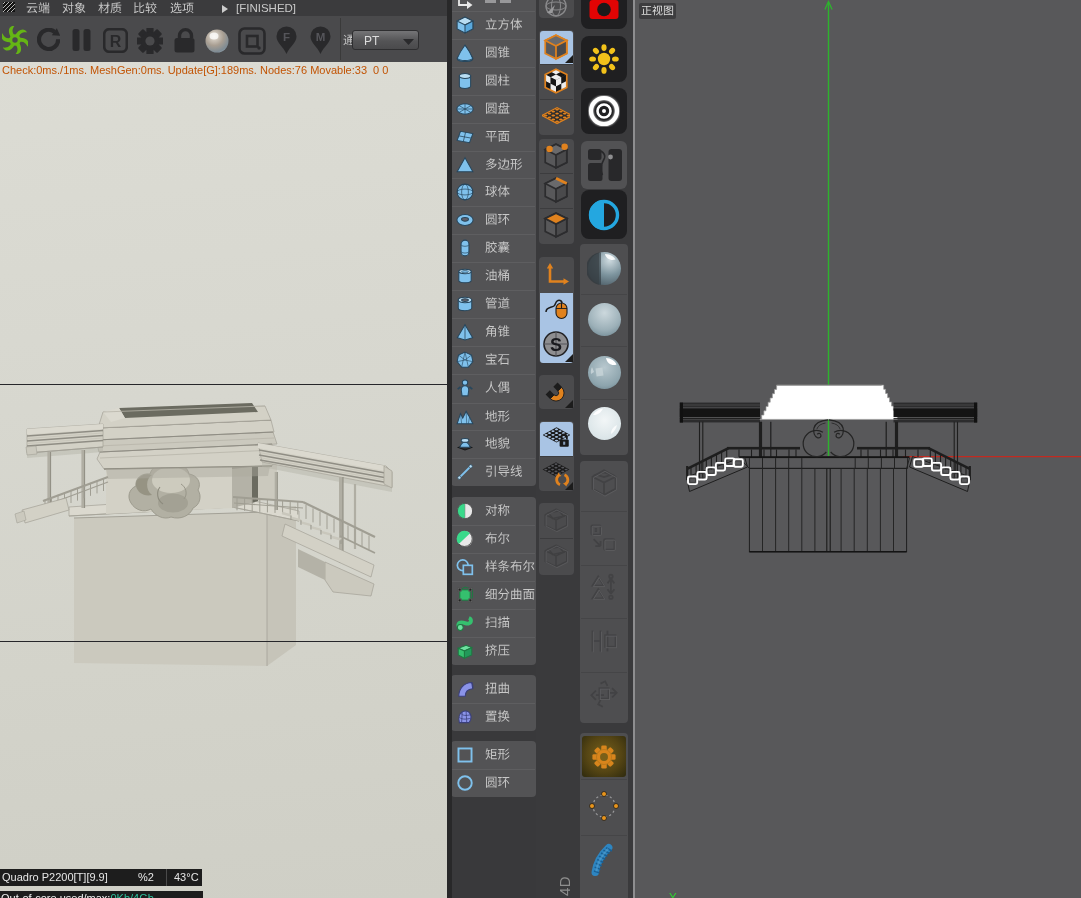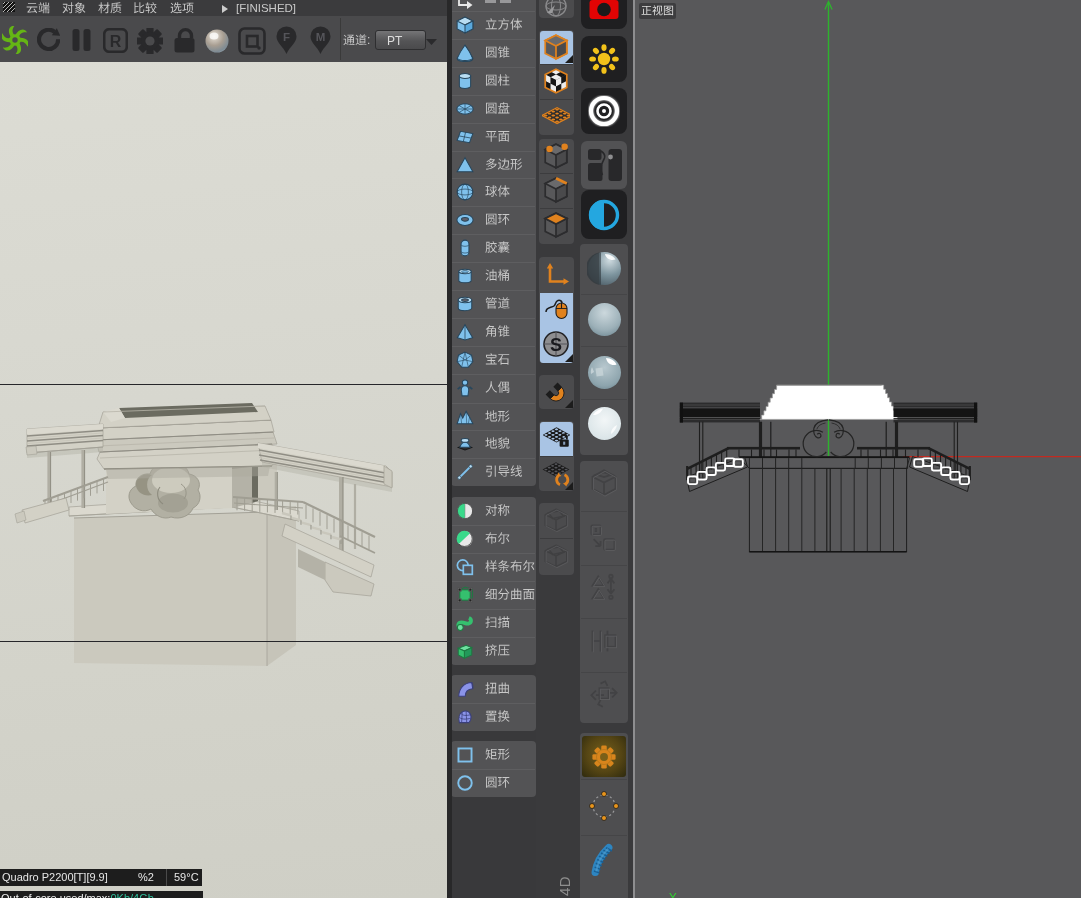--- a/index.html
+++ b/index.html
@@ -174,30 +174,31 @@
       </svg>
 <svg class="abs" style="left:310px;top:10px" width="21" height="29" viewBox="0 0 21 29">
 <path d="M10.5 28 C 7 20 0.5 17 0.5 10.2 A 10 9.7 0 0 1 20.5 10.2 C 20.5 17 14 20 10.5 28 Z" fill="#29292b"></path>
 <text x="10.5" y="14.5" font-family="Liberation Sans" font-size="11.5" font-weight="bold" fill="#55555a" text-anchor="middle">M</text>
       </svg>
 <div style="position:absolute;left:343px;top:18px;line-height:0"><svg class="ck" width="24" height="12" viewBox="0 0 2000 1000" fill="#c9c9c9">
           <use href="#u901A" x="0"></use>
           <use href="#u9053" x="1000"></use>
         </svg></div>
 <div class="abs" style="left:367px;top:17px;font-size:12px;color:#c9c9c9">:</div>
-<div class="abs" style="left:375px;top:14px;width:51px;height:20px;border-radius:3px;
+<div class="abs" style="left:352px;top:14px;width:67px;height:20px;border-radius:3px;
 border:1px solid #2e2e30;background:linear-gradient(#757577,#545456 55%,#4a4a4c)">
 <div class="abs" style="left:11px;top:3px;font-size:12px;color:#dcdcdc">PT</div>
 <svg class="abs" style="left:50px;top:8px" width="11" height="6" viewBox="0 0 11 6">
           <path d="M0 0 H11 L5.5 6 Z" fill="#2a2a2c"></path>
         </svg>
 </div>
 </div>
 <div class="abs" style="left:0;top:62px;width:447px;height:836px;
 background:linear-gradient(175deg,#dcdcd4 0%,#d7d7cf 40%,#d3d3ca 70%,#cfcfc6 100%)">
+<div class="abs" style="left:2px;top:2px;font-size:11px;color:#c25404;white-space:nowrap">Check:0ms./1ms. MeshGen:0ms. Update[G]:189ms. Nodes:76 Movable:33&nbsp; 0 0</div>
 <svg class="abs" style="left:0;top:318px" width="447" height="300" viewBox="0 380 447 300">
         <polygon points="74,518 267,512 267,666 74,663" fill="#cbc9be"></polygon>
         <polygon points="267,512 296,506 296,645 267,666" fill="#c6c4b9"></polygon>
         <line x1="74" y1="518" x2="267" y2="512" stroke="#a3a197" stroke-width="1"></line>
         <line x1="267" y1="512" x2="267" y2="666" stroke="#a3a197" stroke-width="0.8"></line>
         <polygon points="69,507 232,496 299,511 299,521 232,507 69,516" fill="#dbd9cf" stroke="#a3a197" stroke-width="0.7"></polygon>
         <line x1="69" y1="516" x2="232" y2="507" stroke="#a3a197" stroke-width="0.8"></line>
         <line x1="232" y1="507" x2="299" y2="521" stroke="#a3a197" stroke-width="0.8"></line>
         <polygon points="106,468 232,461 232,508 106,514" fill="#d3d1c6"></polygon>
         <polygon points="232,461 252,458 252,503 232,508" fill="#b4b2a7"></polygon>
@@ -308,21 +309,21 @@
         <polygon points="325,562 374,584 371,596 333,592 325,580" fill="#cbc9be" stroke="#a3a197" stroke-width="0.7"></polygon>
         <polygon points="298,549 325,562 325,580 298,567" fill="#b4b2a7"></polygon>
       </svg>
 <div class="abs" style="left:0;top:322px;width:447px;height:1px;background:#26262a"></div>
 <div class="abs" style="left:0;top:579px;width:447px;height:1px;background:#26262a"></div>
 </div>
 <div class="abs" style="left:0;top:869px;width:202px;height:17px;background:#1d1d1d;color:#e6e6e6;font-size:11px">
 <span class="abs" style="left:2px;top:2px">Quadro P2200[T][9.9]</span>
 <span class="abs" style="left:138px;top:2px">%2</span>
 <div class="abs" style="left:166px;top:0;width:1px;height:17px;background:#4a4a4a"></div>
-<span class="abs" style="left:174px;top:2px">59°C</span>
+<span class="abs" style="left:174px;top:2px">43°C</span>
 </div>
 <div class="abs" style="left:0;top:891px;width:203px;height:7px;background:#1d1d1d;overflow:hidden;font-size:11px">
 <span class="abs" style="left:1px;top:1px;color:#efefef;white-space:nowrap">Out-of-core used/max:<span style="color:#2fc39e">0Kb/4Gb</span></span>
 </div>
 </div>
 <div class="abs" style="left:447px;top:0;width:4.5px;height:898px;background:#282829;z-index:5"></div>
 <div class="abs" style="left:447px;top:0;width:186px;height:898px;background:#3a3a3c"></div>
 <div class="abs" style="left:451px;top:0;width:85px;height:898px;background:#39393b">
 <div class="panel" style="left:0;top:-20px;width:85px;height:506px"></div>
 <svg class="abs" style="left:5px;top:16px" width="18" height="18" viewBox="0 0 16 16" stroke-width="0.9">

